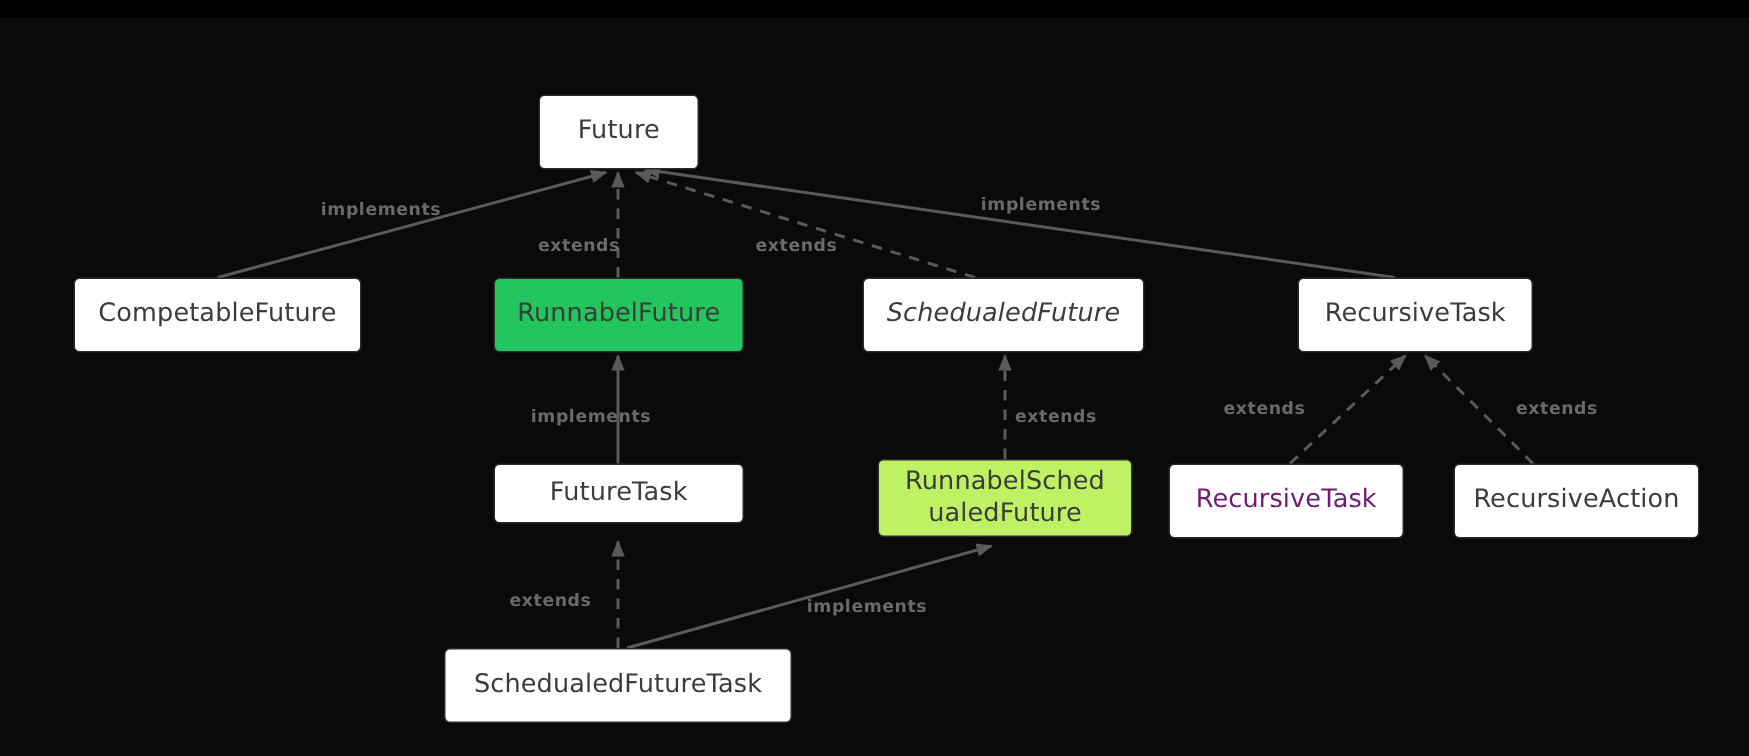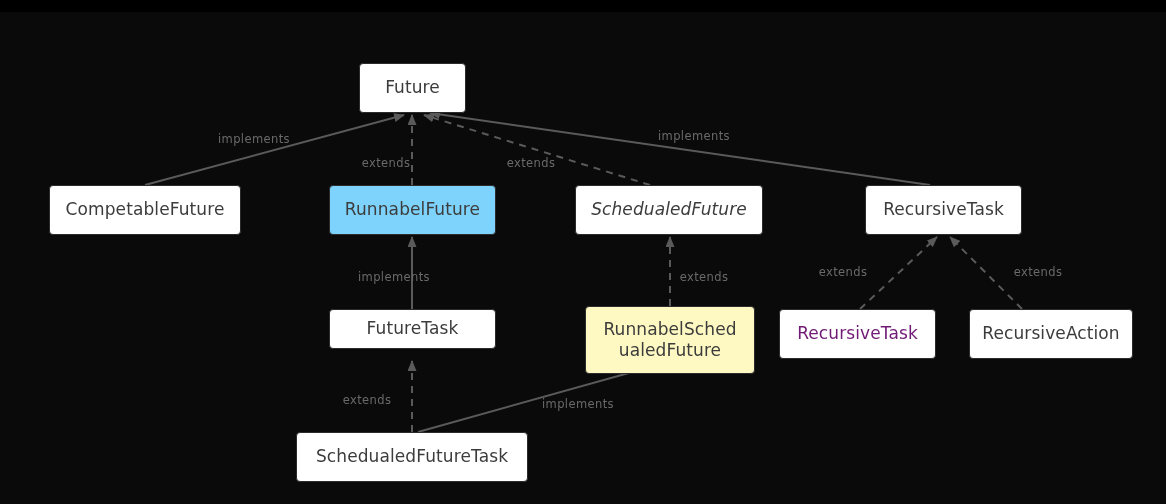--- a/index.html
+++ b/index.html
@@ -45,21 +45,21 @@
     line-height: 1.25;
     letter-spacing: 0.1px;
     padding: 2px 8px;
     white-space: pre-line;
   }
   .edge-label {
     position: absolute;
     color: #6a6a6a;
     font-family: "DejaVu Sans", sans-serif;
     font-size: 11.5px;
-    font-weight: 400;
+    font-weight: 700;
     letter-spacing: 0.4px;
     white-space: nowrap;
     transform: translate(-50%, -50%);
     pointer-events: none;
   }
 </style>
 </head>
 <body>
 
 <div id="diagram-root" style="background: rgb(10, 10, 10);">
@@ -80,25 +80,25 @@
         <line x1="860" y1="297" x2="937" y2="225" stroke="#5a5a5a" stroke-width="2" stroke-dasharray="7,6" marker-end="url(#arrow-solid)"></line>
         <line x1="1022" y1="297" x2="950" y2="225" stroke="#5a5a5a" stroke-width="2" stroke-dasharray="7,6" marker-end="url(#arrow-solid)"></line>
         <line x1="412" y1="420" x2="412" y2="349" stroke="#5a5a5a" stroke-width="2" stroke-dasharray="7,6" marker-end="url(#arrow-solid)"></line>
         <line x1="418" y1="420" x2="661" y2="352" stroke="#5a5a5a" stroke-width="2" marker-end="url(#arrow-solid)"></line>
       </g>
   </svg>
 
   <div id="nodes-group">
       <div class="node-box" style="left: 359px; top: 51px; width: 107px; height: 50px; background: rgb(255, 255, 255); border-color: rgb(43, 43, 43); color: rgb(60, 60, 60);">Future</div>
       <div class="node-box" style="left: 49px; top: 173px; width: 192px; height: 50px; background: rgb(255, 255, 255); border-color: rgb(43, 43, 43); color: rgb(60, 60, 60);">CompetableFuture</div>
-      <div class="node-box" style="left: 329px; top: 173px; width: 167px; height: 50px; background: #7dd3fc; border-color: rgb(43, 43, 43); color: rgb(60, 60, 60);">RunnabelFuture</div>
+      <div class="node-box" style="left: 329px; top: 173px; width: 167px; height: 50px; background: #22c55e; border-color: rgb(43, 43, 43); color: rgb(60, 60, 60);">RunnabelFuture</div>
       <div class="node-box" style="left: 575px; top: 173px; width: 188px; height: 50px; background: rgb(255, 255, 255); border-color: rgb(43, 43, 43); color: rgb(60, 60, 60); font-style: italic;">SchedualedFuture</div>
       <div class="node-box" style="left: 865px; top: 173px; width: 157px; height: 50px; background: rgb(255, 255, 255); border-color: rgb(43, 43, 43); color: rgb(60, 60, 60);">RecursiveTask</div>
       <div class="node-box" style="left: 329px; top: 297px; width: 167px; height: 40px; background: rgb(255, 255, 255); border-color: rgb(43, 43, 43); color: rgb(60, 60, 60);">FutureTask</div>
-      <div class="node-box" style="left: 585px; top: 294px; width: 170px; height: 68px; background: #fef9c3; border-color: rgb(43, 43, 43); color: rgb(60, 60, 60);">RunnabelSched
+      <div class="node-box" style="left: 585px; top: 294px; width: 170px; height: 52px; background: #bef264; border-color: rgb(43, 43, 43); color: rgb(60, 60, 60);">RunnabelSched
 ualedFuture</div>
       <div class="node-box" style="left: 779px; top: 297px; width: 157px; height: 50px; background: rgb(255, 255, 255); border-color: rgb(43, 43, 43); color: #701a75;">RecursiveTask</div>
       <div class="node-box" style="left: 969px; top: 297px; width: 164px; height: 50px; background: rgb(255, 255, 255); border-color: rgb(43, 43, 43); color: rgb(60, 60, 60);">RecursiveAction</div>
       <div class="node-box" style="left: 296px; top: 420px; width: 232px; height: 50px; background: rgb(255, 255, 255); border-color: rgb(43, 43, 43); color: rgb(60, 60, 60);">SchedualedFutureTask</div>
     </div>
   <div id="labels-group">
       <div class="edge-label" style="left: 254px; top: 127px; color: rgb(106, 106, 106);">implements</div>
       <div class="edge-label" style="left: 386px; top: 151px; color: rgb(106, 106, 106);">extends</div>
       <div class="edge-label" style="left: 531px; top: 151px; color: rgb(106, 106, 106);">extends</div>
       <div class="edge-label" style="left: 694px; top: 124px; color: rgb(106, 106, 106);">implements</div>

